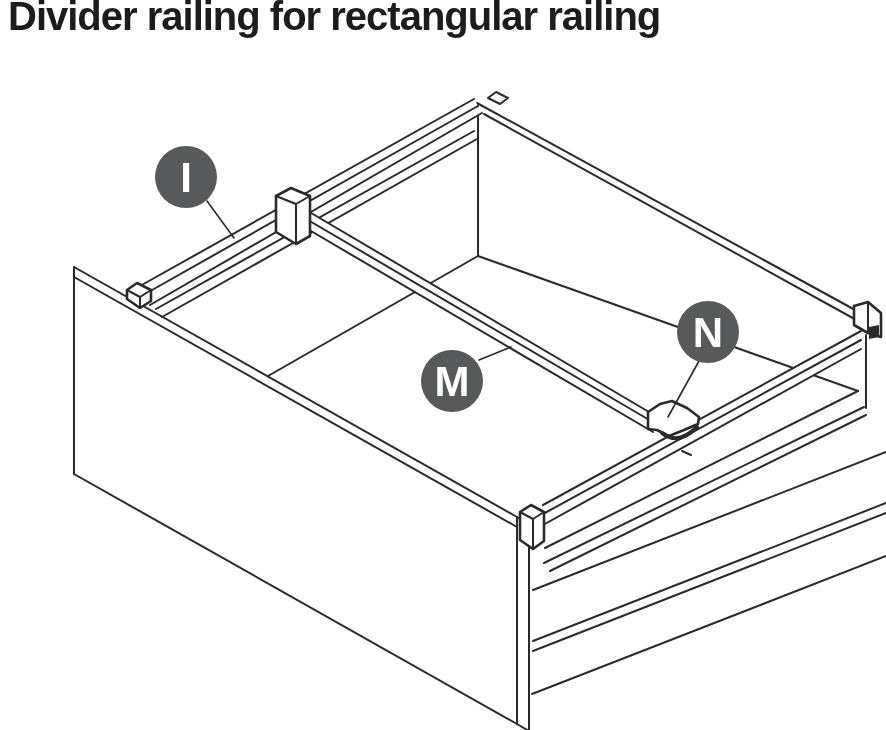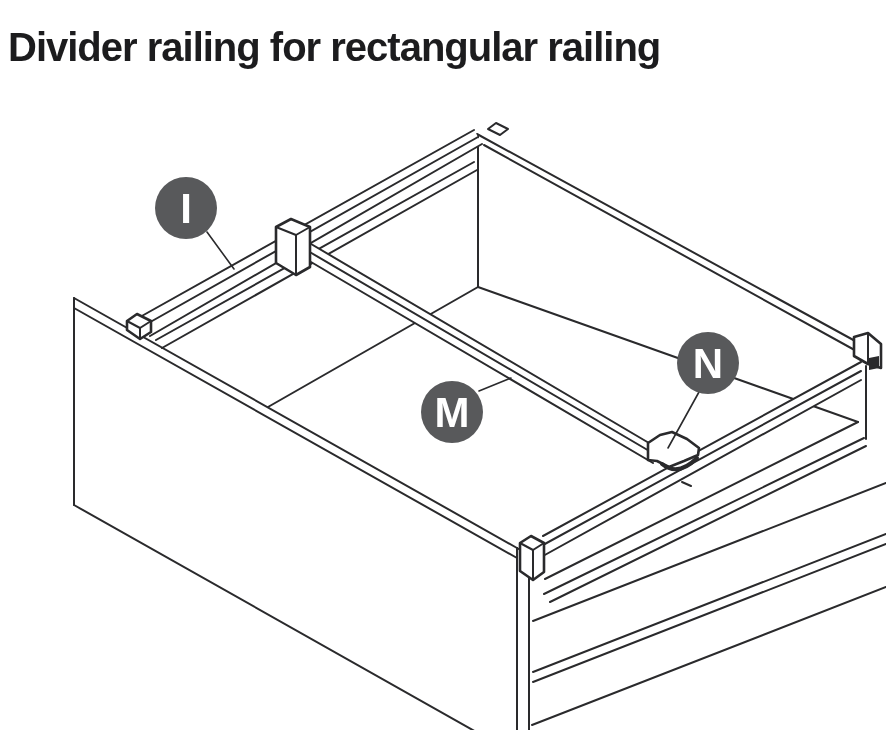--- a/index.html
+++ b/index.html
@@ -12,21 +12,20 @@
     margin:0; padding:0;
     width:886px; height:730px;
     background: var(--bg);
     overflow:hidden;
     font-family: "Liberation Sans", sans-serif;
   }
   .stage{
     position:relative;
     width:886px; height:516px;
     background: var(--bg);
-    margin-top: 31px;
   }
   h1.page-title{
     position:absolute;
     left:8px; top:-6px;
     margin:0; padding:0;
     font-size:40px;
     font-weight:bold;
     letter-spacing:-1px;
     color:#1c1c1e;
     font-family:"Liberation Sans", sans-serif;

